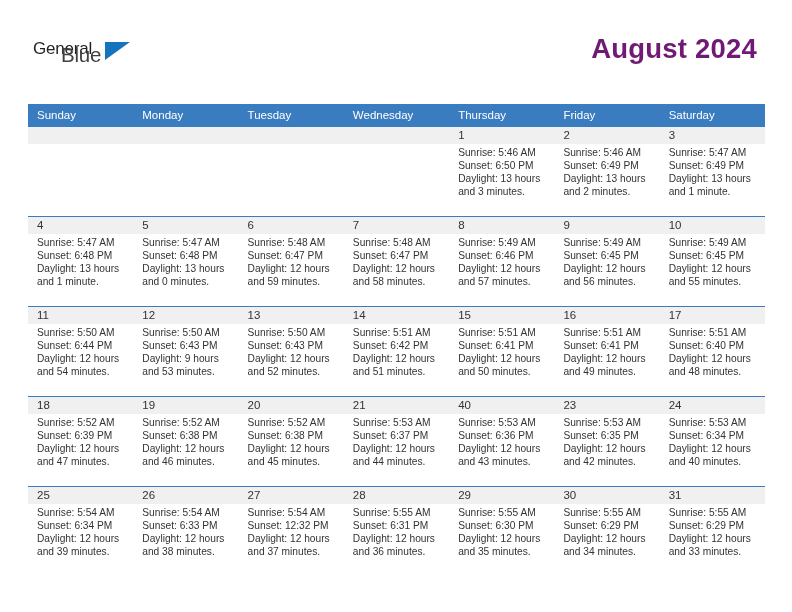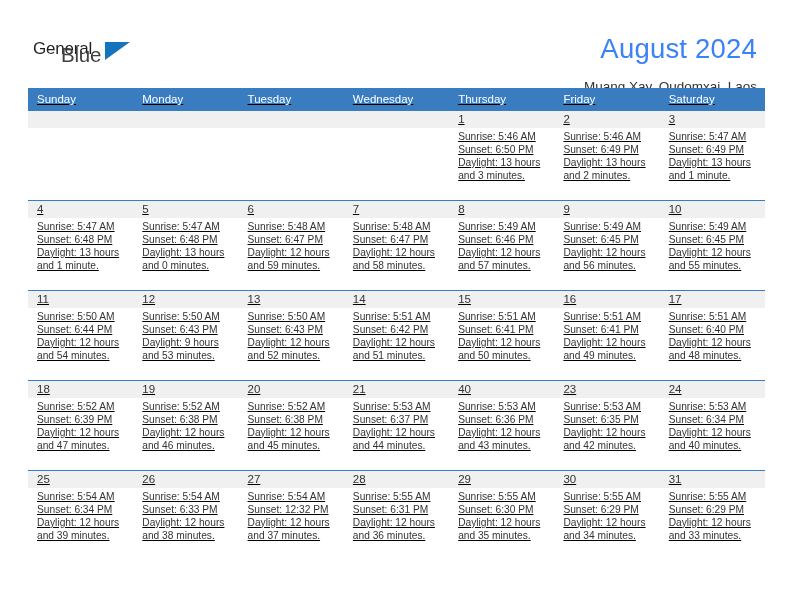--- a/index.html
+++ b/index.html
@@ -62,45 +62,44 @@
     font-size: 20.5px;
     letter-spacing: -0.2px;
     color: #404040;
     line-height: 22px;
   }
   .title {
     position: absolute;
     right: 35px;
     top: 33px;
     font-size: 27.5px;
-    color: #3b82f6;
+    color: #701a75;
     text-align: right;
     white-space: nowrap;
-    font-weight: normal;
+    font-weight: bold;
     letter-spacing: 0.2px;
   }
   .subtitle {
     position: absolute;
     right: 35px;
     top: 79px;
     font-size: 13.5px;
     color: #333333;
     text-align: right;
     white-space: nowrap;
   }
 
   
   .calendar {
     position: absolute;
     left: 28px;
-    top: 88px;
+    top: 104px;
     width: 737px;
     border-collapse: collapse;
     table-layout: fixed;
-    text-decoration: underline;
   }
   .calendar col { width: 105.28px; }
 
   thead th {
     background: #3a7cc0;
     color: #ffffff;
     font-size: 11.5px;
     font-weight: normal;
     text-align: left;
     padding: 4px 0 4px 9px;
@@ -145,21 +144,20 @@
 
 <div class="page">
 
   <div class="header">
     <div class="logo">
       <span class="logo-general">General</span>
       <span class="logo-tri"></span>
       <span class="logo-blue">Blue</span>
     </div>
     <div class="title">August 2024</div>
-    <div class="subtitle">Muang Xay, Oudomxai, Laos</div>
   </div>
 
   <table class="calendar">
     <colgroup>
       <col>
         <col>
         <col>
         <col>
         <col>
         <col>

